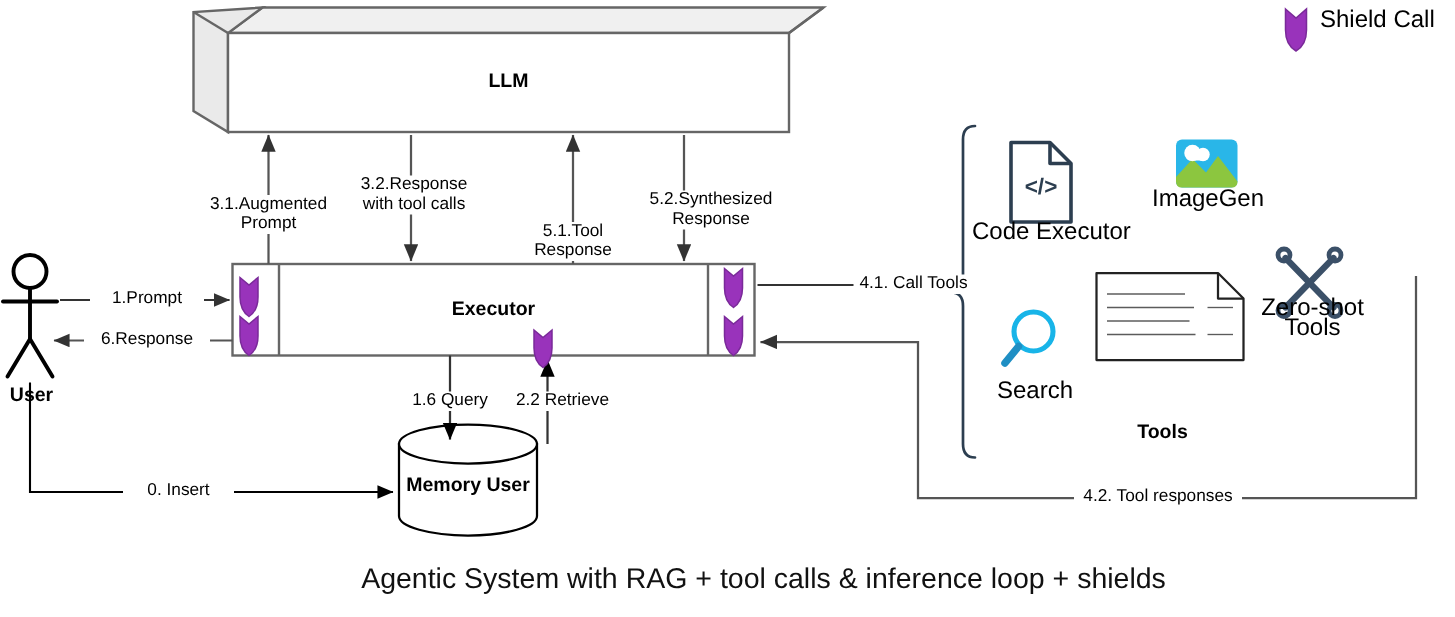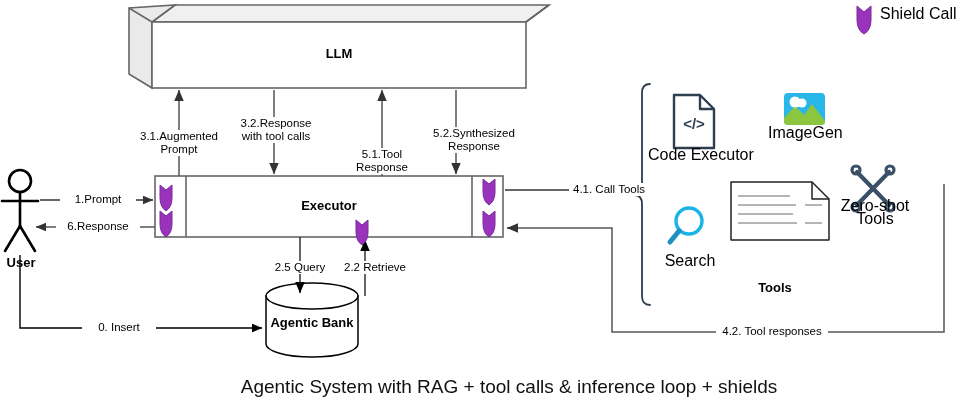--- a/index.html
+++ b/index.html
@@ -174,41 +174,41 @@
     <g>
       <circle cx="689" cy="221" r="13" fill="none" stroke="#18b4e8" stroke-width="3.4"></circle>
       <line x1="679" y1="231" x2="670" y2="242" stroke="#1f8fc4" stroke-width="5" stroke-linecap="round"></line>
     </g>
   </svg>
 
   <div class="lbl bold t13" style="left:152px;top:47px;width:374px;">LLM</div>
 
   <div class="lbl bold t13" style="left:186px;top:199px;width:286px;">Executor</div>
 
-  <div class="lbl bold t13" style="left:266px;top:316px;width:92px;">Agentic Bank</div>
+  <div class="lbl bold t13" style="left:266px;top:316px;width:92px;">Memory User</div>
 
   <div class="lbl bold t13" style="left:0px;top:256px;width:42px;">User</div>
 
   <div class="lbl bold t13" style="left:720px;top:281px;width:110px;">Tools</div>
 
   <div class="lbl t12" style="left:880px;top:7px;width:86px;text-align:left;">Shield Call</div>
 
   <div class="lbl bg" style="left:138px;top:130px;width:82px;">3.1.Augmented
 Prompt</div>
   <div class="lbl bg" style="left:232px;top:117px;width:88px;">3.2.Response
 with tool calls</div>
   <div class="lbl bg" style="left:345px;top:117px;width:74px;margin-top:31px;">5.1.Tool
 Response</div>
   <div class="lbl bg" style="left:428px;top:117px;width:92px;margin-top:10px;">5.2.Synthesized
 Response</div>
 
   <div class="lbl bg" style="left:60px;top:193px;width:76px;">1.Prompt</div>
   <div class="lbl bg" style="left:56px;top:220px;width:84px;">6.Response</div>
 
-  <div class="lbl bg" style="left:264px;top:261px;width:72px;">2.5 Query</div>
+  <div class="lbl bg" style="left:264px;top:261px;width:72px;">1.6 Query</div>
   <div class="lbl bg" style="left:336px;top:261px;width:78px;">2.2 Retrieve</div>
 
   <div class="lbl bg" style="left:82px;top:321px;width:74px;">0. Insert</div>
 
   <div class="lbl bg" style="left:534px;top:183px;width:80px;margin-left:35px;">4.1. Call Tools</div>
   <div class="lbl bg" style="left:716px;top:325px;width:112px;">4.2. Tool responses</div>
 
   <div class="lbl t12" style="left:648px;top:148px;width:90px;">Code Executor</div>
   <div class="lbl t12" style="left:768px;top:126px;width:72px;">ImageGen</div>
   <div class="lbl t12" style="left:838px;top:199px;width:74px;">Zero-shot

